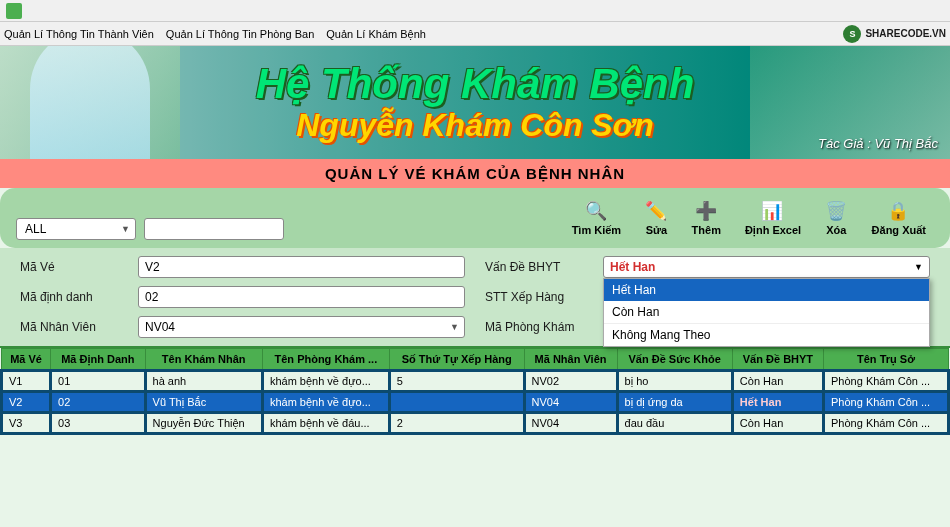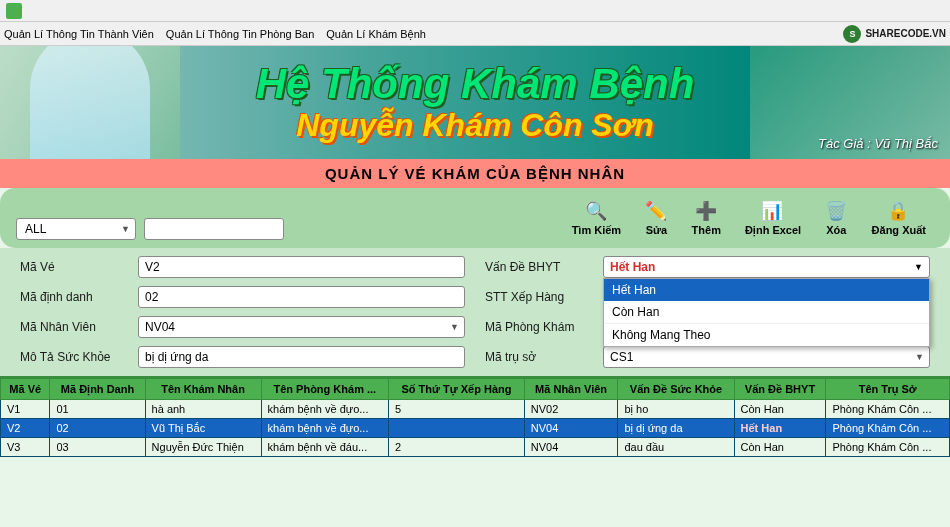--- a/index.html
+++ b/index.html
@@ -209,21 +209,21 @@
       border: 1px solid #388e3c;
       white-space: nowrap;
       font-weight: bold;
       font-size: 11px;
     }
     tbody tr { background: #e8f5e9; }
     tbody tr.selected { background: #1565c0; color: #fff; }
     tbody tr.selected td { color: #fff; }
     tbody td {
       padding: 3px 6px;
-      border: 1px solid #0c4a6e;
+      border: 3px solid #0c4a6e;
       white-space: nowrap;
       overflow: hidden;
       text-overflow: ellipsis;
       max-width: 120px;
     }
     .bhyt-het-han { color: #d32f2f; font-weight: bold; }
     .selected .bhyt-het-han { color: #ffcdd2; }
   </style>
 </head>
 <body>
@@ -317,24 +317,20 @@
       <label class="form-label">Mã Nhân Viên</label>
       <div class="form-select-wrapper">
         <select class="form-select">
           <option>NV04</option>
           <option>NV01</option>
           <option>NV02</option>
           <option>NV03</option>
         </select>
       </div>
     </div>
-    <div class="form-row">
-      <label class="form-label">Mô Tả Sức Khỏe</label>
-      <input type="text" class="form-input" value="bị dị ứng da" style="">
-    </div>
   </div>
 
   <div class="form-right" style="position:relative;">
 
     <div class="form-row" style="position:relative;">
       <label class="form-label">Vấn Đề BHYT</label>
       <div style="flex:1;position:relative;">
         <div style="display:flex;align-items:center;border:1px solid #888;background:#fff;border-radius:3px;padding:3px 6px;cursor:pointer;">
           <span style="flex:1;font-size:12px;color:#d32f2f;font-weight:bold;">Hết Han</span>
           <span style="font-size:9px;">▼</span>
@@ -360,29 +356,20 @@
       <label class="form-label">Mã Phòng Khám</label>
       <div class="form-select-wrapper">
         <select class="form-select">
           <option>DU</option>
           <option>PK01</option>
           <option>PK02</option>
         </select>
       </div>
     </div>
 
-    <div class="form-row">
-      <label class="form-label">Mã trụ sở</label>
-      <div class="form-select-wrapper">
-        <select class="form-select">
-          <option>CS1</option>
-          <option>CS2</option>
-        </select>
-      </div>
-    </div>
   </div>
 </div>
 
 <div class="table-wrapper">
   <table>
     <thead>
       <tr>
         <th>Mã Vé</th>
         <th>Mã Định Danh</th>
         <th>Tên Khám Nhân</th>

